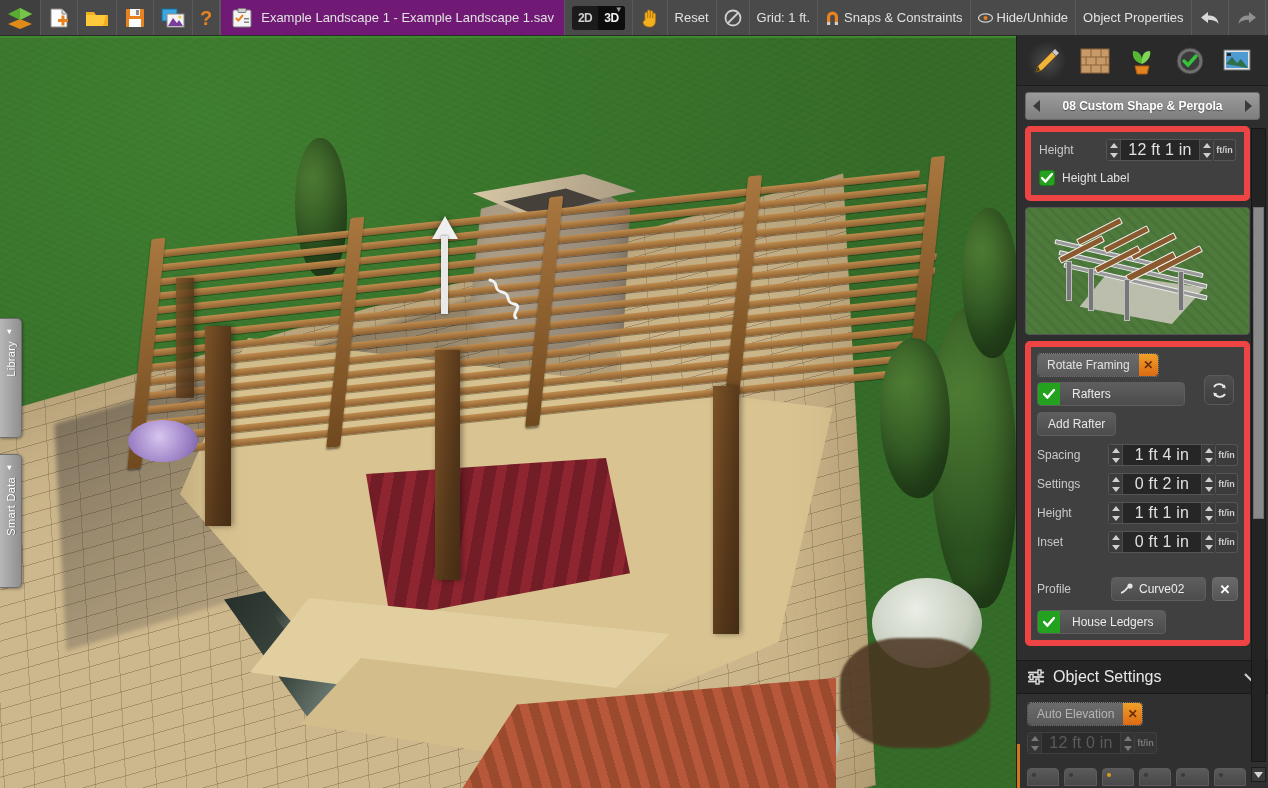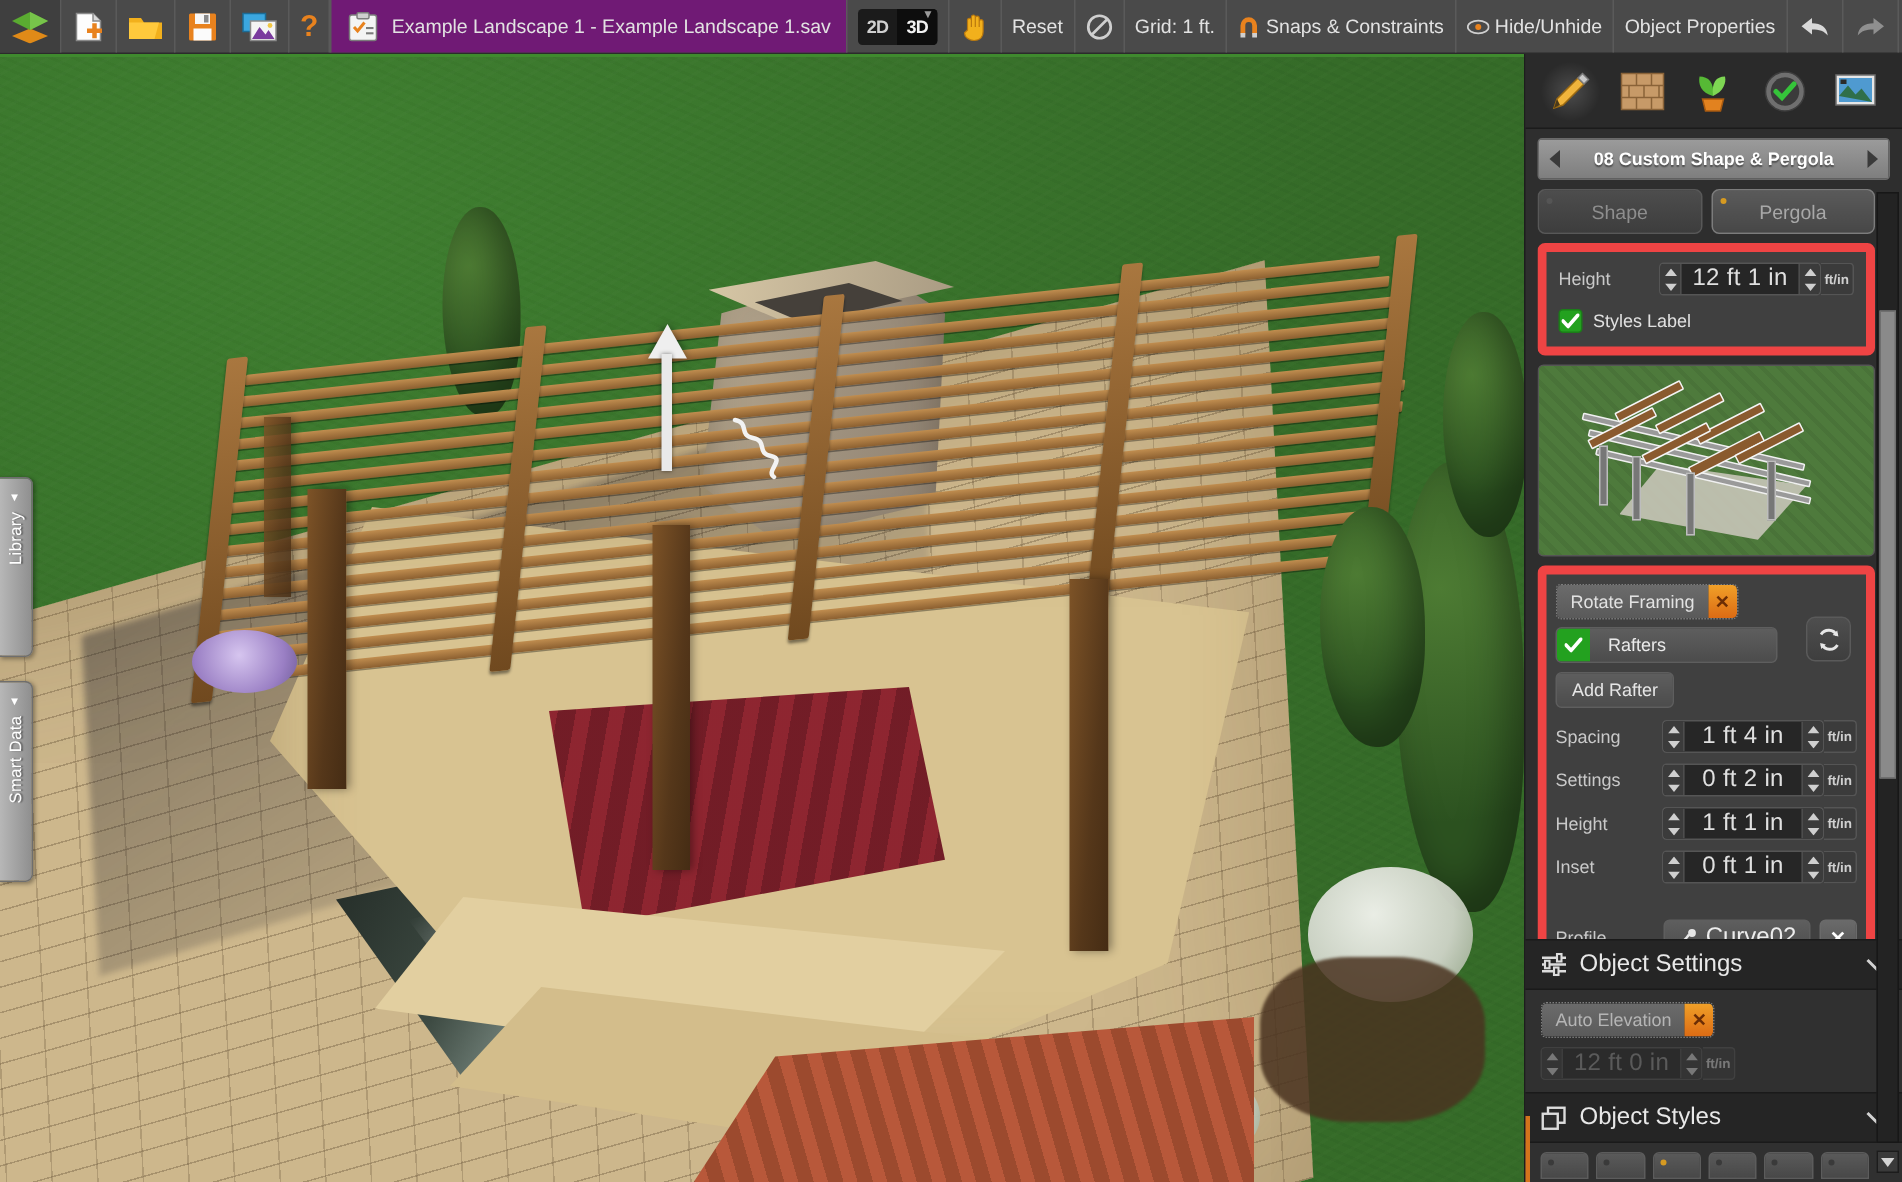--- a/index.html
+++ b/index.html
@@ -345,21 +345,21 @@
   .x-btn {
     width:26px; height:24px; border-radius:4px; border:1px solid #6a6a6a;
     background:linear-gradient(180deg,#6a6a6a,#555);
     display:flex; align-items:center; justify-content:center; cursor:pointer;
     color:#fff; font-weight:bold; font-size:13px;
   }
   .profile-chip {
     flex:1; height:24px; border-radius:4px; border:1px solid #5e5e5e;
     background:linear-gradient(180deg,#5e5e5e,#4c4c4c);
     display:flex; align-items:center; gap:6px; padding:0 8px;
-    font-size:16px; color:#ececec; cursor:pointer; margin-right:6px;
+    font-size:12px; color:#ececec; cursor:pointer; margin-right:6px;
   }
 
   .section-head {
     display:flex; align-items:center; gap:8px; height:34px;
     background:#252525; border-top:1px solid #1a1a1a; border-bottom:1px solid #1a1a1a;
     padding:0 10px; cursor:pointer;
   }
   .section-title { flex:1; font-size:16px; color:#e8e8e8; font-weight:normal; }
   .section-body { background:#303030; padding:8px 10px; }
 
@@ -659,30 +659,20 @@
       <div class="panel-nav-title">08 Custom Shape &amp; Pergola</div>
       <div class="nav-arrow">
         <svg width="10" height="14" viewBox="0 0 10 14">
             <polygon points="2,1 2,13 9,7" fill="#3a3a3a"></polygon>
           </svg>
       </div>
     </div>
 
     <div class="scroll-area">
 
-      <div class="tabrow">
-        <div class="shapetab">
-          <span class="dot"></span>
-          <span>Shape</span>
-        </div>
-        <div class="shapetab selected">
-          <span class="dot amber"></span>
-          <span>Pergola</span>
-        </div>
-      </div>
 
       <div class="group" style="padding:5px 8px;">
         <div class="row">
           <span class="row-label">Height</span>
           <div class="spin-wrap">
             <div class="spin wide">
               <div class="spin-btns">
                 <div class="spin-up">
                     <svg width="8" height="5" viewBox="0 0 8 5">
                       <polygon points="4,0 8,5 0,5" fill="#cfcfcf"></polygon>
@@ -710,21 +700,21 @@
             </div>
             <div class="unit">ft/in</div>
           </div>
         </div>
         <div class="chk-row">
           <span class="chkbox">
             <svg width="12" height="10" viewBox="0 0 12 10">
                 <path d="M1 5l3.4 3.6L11 1" fill="none" stroke="#ffffff" stroke-width="2.4" stroke-linecap="round"></path>
               </svg>
           </span>
-          <span class="chk-label">Styles Label</span>
+          <span class="chk-label">Height Label</span>
         </div>
       </div>
 
       <div class="preview">
         <div class="pv-grass"></div>
         <div class="pv-pad"></div>
         <div class="pv-beam" style="left:12%;top:38%;width:68%;height:5px;transform:rotate(13deg);"></div>
         <div class="pv-beam" style="left:14%;top:47%;width:68%;height:5px;transform:rotate(13deg);"></div>
         <div class="pv-beam" style="left:16%;top:56%;width:66%;height:5px;transform:rotate(13deg);"></div>
         <div class="pv-rafter" style="left:22%;top:16%;width:22%;height:7px;transform:rotate(-27deg);"></div>
@@ -974,30 +964,20 @@
                 <svg width="8" height="5" viewBox="0 0 8 5">
                   <polygon points="4,5 0,0 8,0" fill="#cfcfcf"></polygon>
                 </svg>
               </div>
           </div>
         </div>
         <div class="unit">ft/in</div>
       </div>
     </div>
 
-    <div class="section-head">
-      <svg width="18" height="17" viewBox="0 0 18 17">
-        <rect x="5" y="1.5" width="11" height="10" fill="none" stroke="#dcdcdc" stroke-width="1.6"></rect>
-        <rect x="1.5" y="5.5" width="10" height="10" fill="#2b2b2b" stroke="#dcdcdc" stroke-width="1.6"></rect>
-      </svg>
-      <span class="section-title">Object Styles</span>
-      <svg width="14" height="9" viewBox="0 0 14 9">
-          <polyline points="1,1 7,7 13,1" fill="none" stroke="#d2d2d2" stroke-width="2"></polyline>
-        </svg>
-    </div>
     <div style="background:#303030;height:26px;position:relative;">
       <div class="accent-left"></div>
       <div class="styles-row" style="padding:0 22px 0 10px;">
         <div class="style-chip">
             <span class="sdot"></span>
           </div>
         <div class="style-chip">
             <span class="sdot"></span>
           </div>
         <div class="style-chip">

